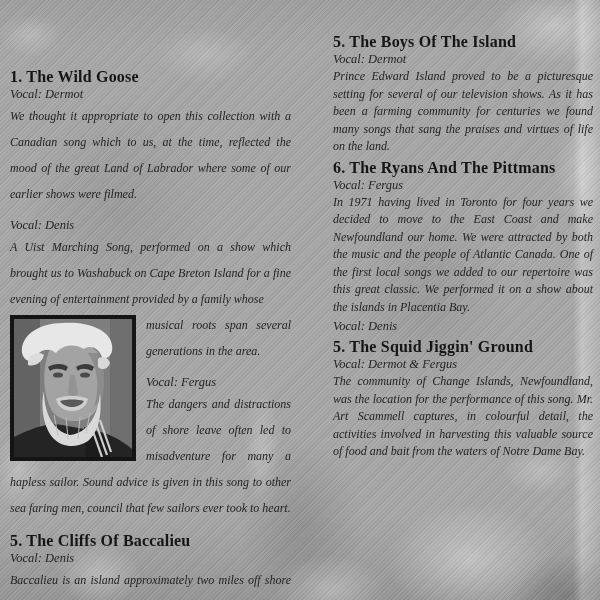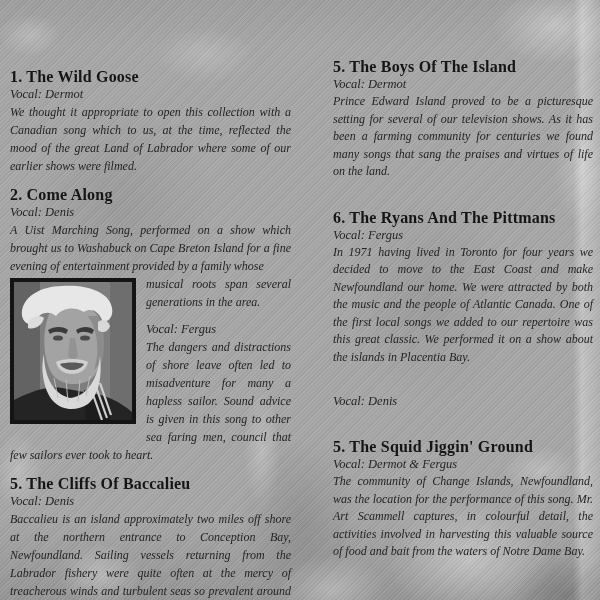--- a/index.html
+++ b/index.html
@@ -36,24 +36,24 @@
     opacity:.6;
   }
   .col{position:absolute;top:0;padding-top:30px;}
   .col.left {left:10px;width:281px;margin-top:37px;}
   .col.right{left:333px;width:260px;}
   h2{
     margin:0;font-size:16px;line-height:19px;font-weight:bold;
     color:#151515;letter-spacing:.2px;
   }
   .vocal{margin:0;font-style:italic;font-size:12.5px;line-height:17px;color:#242424;}
-  .body{margin:0;font-style:italic;font-size:12px;line-height:18px;text-align:justify;color:#232323;}
+  .body{margin:0;font-style:italic;font-size:12px;line-height:26px;text-align:justify;color:#232323;}
   .col.right .body{line-height:17.5px;}
   .track{margin-top:10px;}
-  .col.right .track{margin-top:27px;}
+  .col.right .track{margin-top:2px;}
   .track.first{margin-top:0;}
   
   .photo{
     float:left;width:118px;height:138px;border:4px solid #141414;
     margin:3px 10px 6px 0;background:#7d7d7d;overflow:hidden;
   }
   .photo svg{display:block;}
   .clear{clear:both;}
 </style>
 </head>
@@ -65,21 +65,20 @@
 
   <div class="col left">
 
     <section class="track first">
       <h2>1. The Wild Goose</h2>
       <p class="vocal">Vocal: Dermot</p>
       <p class="body">We thought it appropriate to open this collection with a Canadian song which to us, at the time, reflected the mood of the great Land of Labrador where some of our earlier shows were filmed.</p>
     </section>
 
     <section class="track">
-      <h2>2. Come Along</h2>
       <p class="vocal">Vocal: Denis</p>
       <p class="body">A Uist Marching Song, performed on a show which brought us to Washabuck on Cape Breton Island for a fine evening of entertainment provided by a family whose</p>
     </section>
 
     <div class="photo" title="Black-and-white portrait of a man with white hair and a full grey beard, wearing a dark jacket and striped tie">
       <svg width="118" height="138" viewBox="0 0 118 138" xmlns="http://www.w3.org/2000/svg">
         <rect width="118" height="138" fill="#7e7e7e"></rect>
         <rect width="26" height="138" fill="#636363"></rect>
         <rect x="96" width="22" height="138" fill="#6e6e6e"></rect>
 

